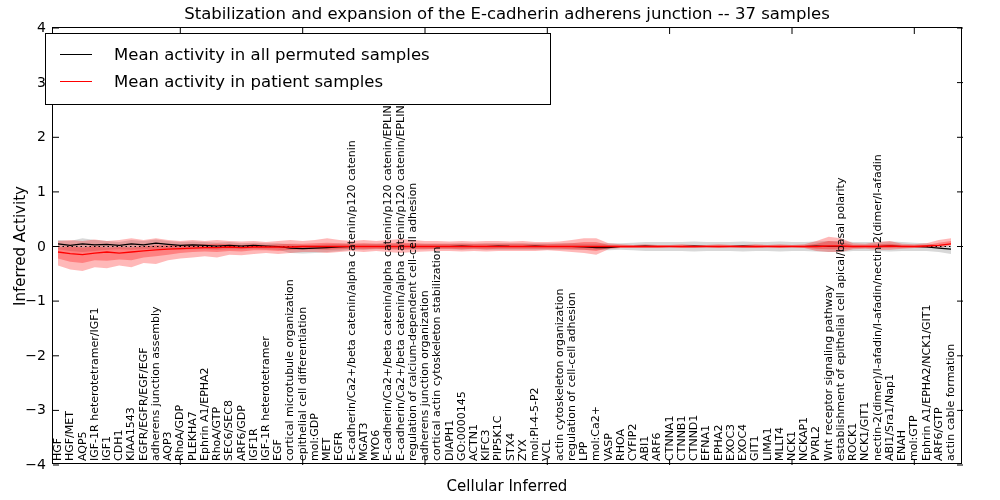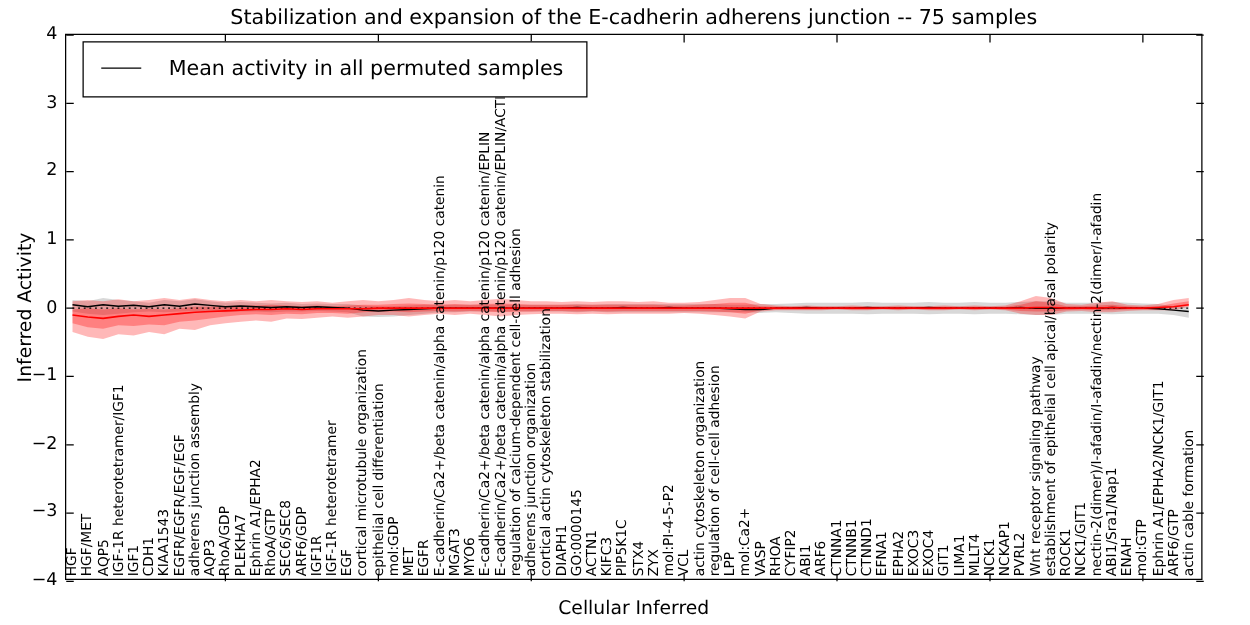--- a/index.html
+++ b/index.html
@@ -27,33 +27,33 @@
     line-height:16px;z-index:2;
   }
   #ylabel{
     position:absolute;left:-60px;top:237px;width:160px;text-align:center;
     font-size:15px;transform:rotate(-90deg);transform-origin:center center;z-index:2;
   }
   #xlabel{
     position:absolute;left:52px;top:477px;width:910px;text-align:center;font-size:15px;z-index:2;
   }
   #legend{
-    position:absolute;left:66px;top:33px;width:404px;background:#ffffff;
+    position:absolute;left:45px;top:33px;width:506px;background:#ffffff;
     border:1.6px solid #000;z-index:10;padding:7px 10px 9px 14px;box-sizing:border-box;text-align:center;
   }
   .legend-row{display:flex;align-items:center;height:27px;}
   .legend-line{display:inline-block;width:32px;height:0;border-top:1.6px solid #000;margin-right:22px;flex:0 0 auto;}
   .legend-line.red{border-top-color:#ff0000;}
   .legend-text{font-size:16.5px;white-space:nowrap;}
 </style>
 </head>
 <body>
 
 <div id="figure">
-  <div id="title">Stabilization and expansion of the E-cadherin adherens junction -- 75 samples</div>
+  <div id="title">Stabilization and expansion of the E-cadherin adherens junction -- 37 samples</div>
 
   <div id="ylabel">Inferred Activity</div>
 
   <div id="plot">
     <svg id="plot-svg" width="910" height="437" viewBox="0 0 910 437">
         <path d="M5.0,211.9L17.2,213.0L29.5,210.3L41.7,211.9L53.9,213.0L66.2,214.1L78.4,211.9L90.6,213.0L102.9,211.4L115.1,213.0L127.3,214.1L139.6,213.6L151.8,214.1L164.0,214.7L176.3,214.1L188.5,215.2L200.7,214.7L213.0,215.2L225.2,215.2L237.4,216.3L249.7,216.9L261.9,216.9L274.1,216.3L286.4,215.8L298.6,215.8L310.8,215.8L323.1,215.8L335.3,215.8L347.5,215.8L359.8,215.8L372.0,215.8L384.2,215.8L396.5,215.8L408.7,215.2L420.9,215.8L433.2,215.2L445.4,215.2L457.6,215.2L469.8,215.2L482.1,215.2L494.3,215.2L506.5,215.2L518.8,215.2L531.0,215.8L543.2,215.8L555.5,215.2L567.7,215.2L579.9,214.7L592.2,214.1L604.4,214.1L616.6,214.1L628.9,214.1L641.1,213.6L653.3,214.1L665.6,214.1L677.8,214.1L690.0,213.6L702.3,214.1L714.5,214.1L726.7,213.6L739.0,214.1L751.2,214.1L763.4,213.6L775.7,213.0L787.9,213.0L800.1,214.1L812.4,214.1L824.6,214.1L836.8,213.6L849.1,214.1L861.3,214.7L873.5,215.2L885.8,216.9L898.0,217.4L898.0,226.1L885.8,224.0L873.5,222.9L861.3,222.9L849.1,222.9L836.8,223.4L824.6,222.9L812.4,222.9L800.1,222.9L787.9,224.0L775.7,224.0L763.4,223.4L751.2,222.9L739.0,222.9L726.7,223.4L714.5,222.9L702.3,222.9L690.0,223.4L677.8,222.9L665.6,222.9L653.3,222.9L641.1,223.4L628.9,222.9L616.6,222.9L604.4,222.9L592.2,222.9L579.9,222.3L567.7,221.8L555.5,222.3L543.2,221.8L531.0,221.8L518.8,221.8L506.5,221.8L494.3,221.8L482.1,221.8L469.8,221.8L457.6,221.8L445.4,221.8L433.2,221.8L420.9,221.2L408.7,221.8L396.5,221.2L384.2,221.2L372.0,221.2L359.8,221.2L347.5,221.2L335.3,221.2L323.1,221.2L310.8,221.8L298.6,221.8L286.4,222.9L274.1,224.0L261.9,225.1L249.7,225.6L237.4,225.1L225.2,221.8L213.0,221.2L200.7,220.7L188.5,221.2L176.3,221.2L164.0,221.8L151.8,221.2L139.6,221.2L127.3,221.8L115.1,221.2L102.9,220.7L90.6,221.2L78.4,221.8L66.2,221.2L53.9,221.8L41.7,222.9L29.5,224.0L17.2,222.9L5.0,221.2Z" fill="rgba(100,100,100,0.25)"></path>
         <path d="M5.0,213.0L17.2,211.9L29.5,213.0L41.7,211.4L53.9,213.0L66.2,211.9L78.4,210.3L90.6,211.9L102.9,210.3L115.1,211.9L127.3,213.0L139.6,211.9L151.8,213.0L164.0,211.9L176.3,213.0L188.5,213.6L200.7,213.0L213.0,214.1L225.2,213.0L237.4,211.9L249.7,213.0L261.9,211.9L274.1,210.3L286.4,211.9L298.6,213.0L310.8,211.9L323.1,213.0L335.3,211.9L347.5,210.9L359.8,211.9L372.0,213.0L384.2,213.0L396.5,213.6L408.7,213.0L420.9,213.6L433.2,213.0L445.4,213.0L457.6,213.6L469.8,213.0L482.1,214.1L494.3,214.1L506.5,213.6L518.8,211.9L531.0,210.3L543.2,210.3L555.5,215.2L567.7,216.3L579.9,216.9L592.2,216.3L604.4,216.9L616.6,216.9L628.9,216.3L641.1,216.9L653.3,216.9L665.6,216.3L677.8,216.9L690.0,216.9L702.3,216.3L714.5,216.9L726.7,216.3L739.0,216.9L751.2,216.3L763.4,213.0L775.7,208.7L787.9,210.3L800.1,215.2L812.4,215.8L824.6,214.1L836.8,213.0L849.1,215.8L861.3,216.3L873.5,215.2L885.8,211.9L898.0,210.3L898.0,217.4L885.8,220.1L873.5,220.1L861.3,220.1L849.1,220.7L836.8,221.8L824.6,221.8L812.4,220.7L800.1,221.2L787.9,224.0L775.7,224.0L763.4,222.9L751.2,220.1L739.0,219.6L726.7,220.1L714.5,219.6L702.3,220.1L690.0,220.1L677.8,219.6L665.6,220.1L653.3,219.6L641.1,220.1L628.9,220.1L616.6,219.6L604.4,220.1L592.2,220.1L579.9,220.1L567.7,220.1L555.5,221.2L543.2,226.7L531.0,225.1L518.8,224.0L506.5,222.9L494.3,222.3L482.1,222.9L469.8,222.9L457.6,222.9L445.4,222.9L433.2,223.4L420.9,222.9L408.7,223.4L396.5,222.9L384.2,222.9L372.0,223.4L359.8,224.0L347.5,225.1L335.3,224.0L323.1,222.9L310.8,224.0L298.6,222.9L286.4,224.0L274.1,225.1L261.9,224.0L249.7,224.0L237.4,225.1L225.2,226.1L213.0,225.1L200.7,226.1L188.5,227.2L176.3,226.7L164.0,229.4L151.8,228.3L139.6,229.4L127.3,230.5L115.1,232.2L102.9,236.0L90.6,234.9L78.4,239.3L66.2,237.6L53.9,240.3L41.7,239.3L29.5,243.1L17.2,241.4L5.0,237.6Z" fill="rgba(255,0,0,0.28)"></path>
         <path d="M5.0,219.6L17.2,218.5L29.5,219.6L41.7,218.5L53.9,219.6L66.2,219.0L78.4,219.6L90.6,218.5L102.9,217.4L115.1,217.4L127.3,216.9L139.6,216.3L151.8,216.3L164.0,215.8L176.3,216.3L188.5,216.9L200.7,216.3L213.0,216.9L225.2,216.3L237.4,215.8L249.7,215.8L261.9,215.2L274.1,214.7L286.4,215.2L298.6,215.8L310.8,215.2L323.1,215.8L335.3,215.2L347.5,214.7L359.8,215.2L372.0,215.8L384.2,215.8L396.5,215.8L408.7,215.8L420.9,215.8L433.2,215.8L445.4,215.8L457.6,215.8L469.8,215.8L482.1,216.3L494.3,216.3L506.5,215.8L518.8,215.2L531.0,214.1L543.2,214.1L555.5,216.9L567.7,217.4L579.9,217.4L592.2,217.4L604.4,217.4L616.6,217.4L628.9,217.4L641.1,217.4L653.3,217.4L665.6,217.4L677.8,217.4L690.0,217.4L702.3,217.4L714.5,217.4L726.7,217.4L739.0,217.4L751.2,217.4L763.4,215.8L775.7,213.0L787.9,214.1L800.1,216.9L812.4,216.9L824.6,216.3L836.8,215.8L849.1,216.9L861.3,217.4L873.5,216.9L885.8,214.7L898.0,213.0L898.0,216.9L885.8,217.4L873.5,219.6L861.3,219.6L849.1,219.6L836.8,220.1L824.6,220.1L812.4,219.6L800.1,220.1L787.9,221.2L775.7,221.2L763.4,220.7L751.2,219.6L739.0,219.0L726.7,219.6L714.5,219.0L702.3,219.6L690.0,219.6L677.8,219.0L665.6,219.6L653.3,219.0L641.1,219.6L628.9,219.6L616.6,219.0L604.4,219.6L592.2,219.6L579.9,219.6L567.7,219.6L555.5,220.1L543.2,222.9L531.0,221.8L518.8,221.2L506.5,220.7L494.3,220.7L482.1,220.7L469.8,220.7L457.6,220.7L445.4,220.7L433.2,221.2L420.9,220.7L408.7,221.2L396.5,220.7L384.2,220.7L372.0,221.2L359.8,221.2L347.5,221.8L335.3,221.2L323.1,220.7L310.8,221.2L298.6,220.7L286.4,221.2L274.1,221.8L261.9,221.2L249.7,221.2L237.4,221.8L225.2,222.9L213.0,222.3L200.7,222.3L188.5,223.4L176.3,222.9L164.0,224.0L151.8,223.4L139.6,224.0L127.3,225.1L115.1,226.7L102.9,228.3L90.6,229.4L78.4,232.2L66.2,231.6L53.9,232.7L41.7,232.2L29.5,234.9L17.2,233.8L5.0,230.5Z" fill="rgba(255,0,0,0.30)"></path>
         <path d="M5,218.5L898,218.5" fill="none" stroke="#000000" stroke-width="1.1" stroke-dasharray="1.5,3"></path>
         <path d="M5.0,215.8L17.2,217.4L29.5,215.8L41.7,216.9L53.9,216.3L66.2,217.4L78.4,215.8L90.6,216.9L102.9,215.2L115.1,216.3L127.3,217.4L139.6,216.9L151.8,217.4L164.0,218.0L176.3,217.4L188.5,218.0L200.7,217.4L213.0,218.0L225.2,218.5L237.4,220.1L249.7,220.7L261.9,220.1L274.1,219.6L286.4,219.0L298.6,218.5L310.8,218.5L323.1,218.5L335.3,218.5L347.5,218.5L359.8,218.5L372.0,218.5L384.2,218.5L396.5,218.5L408.7,218.0L420.9,218.5L433.2,218.5L445.4,218.0L457.6,218.5L469.8,218.5L482.1,218.0L494.3,218.5L506.5,218.5L518.8,218.5L531.0,219.0L543.2,219.6L555.5,219.6L567.7,218.5L579.9,218.5L592.2,218.0L604.4,218.5L616.6,218.5L628.9,218.5L641.1,218.0L653.3,218.5L665.6,218.5L677.8,218.5L690.0,218.0L702.3,218.5L714.5,218.5L726.7,218.5L739.0,218.5L751.2,218.5L763.4,218.0L775.7,218.5L787.9,218.5L800.1,218.5L812.4,218.5L824.6,218.5L836.8,218.0L849.1,218.5L861.3,218.5L873.5,219.0L885.8,220.1L898.0,221.2" fill="none" stroke="#000000" stroke-width="1.2"></path>
@@ -138,20 +138,24 @@
       </div>
   </div>
 
   <div id="yticks"></div>
 
   <div id="legend">
     <div class="legend-row">
       <span class="legend-line"></span>
       <span class="legend-text">Mean activity in all permuted samples</span>
     </div>
+    <div class="legend-row">
+      <span class="legend-line red"></span>
+      <span class="legend-text">Mean activity in patient samples</span>
+    </div>
   </div>
 
   <div id="xlabel">Cellular Inferred</div>
 <div class="ytick" style="top: 19px;">4</div>
     <div class="ytick" style="top: 73.6px;">3</div>
     <div class="ytick" style="top: 128.3px;">2</div>
     <div class="ytick" style="top: 182.9px;">1</div>
     <div class="ytick" style="top: 237.5px;">0</div>
     <div class="ytick" style="top: 292.1px;">−1</div>
     <div class="ytick" style="top: 346.8px;">−2</div>

